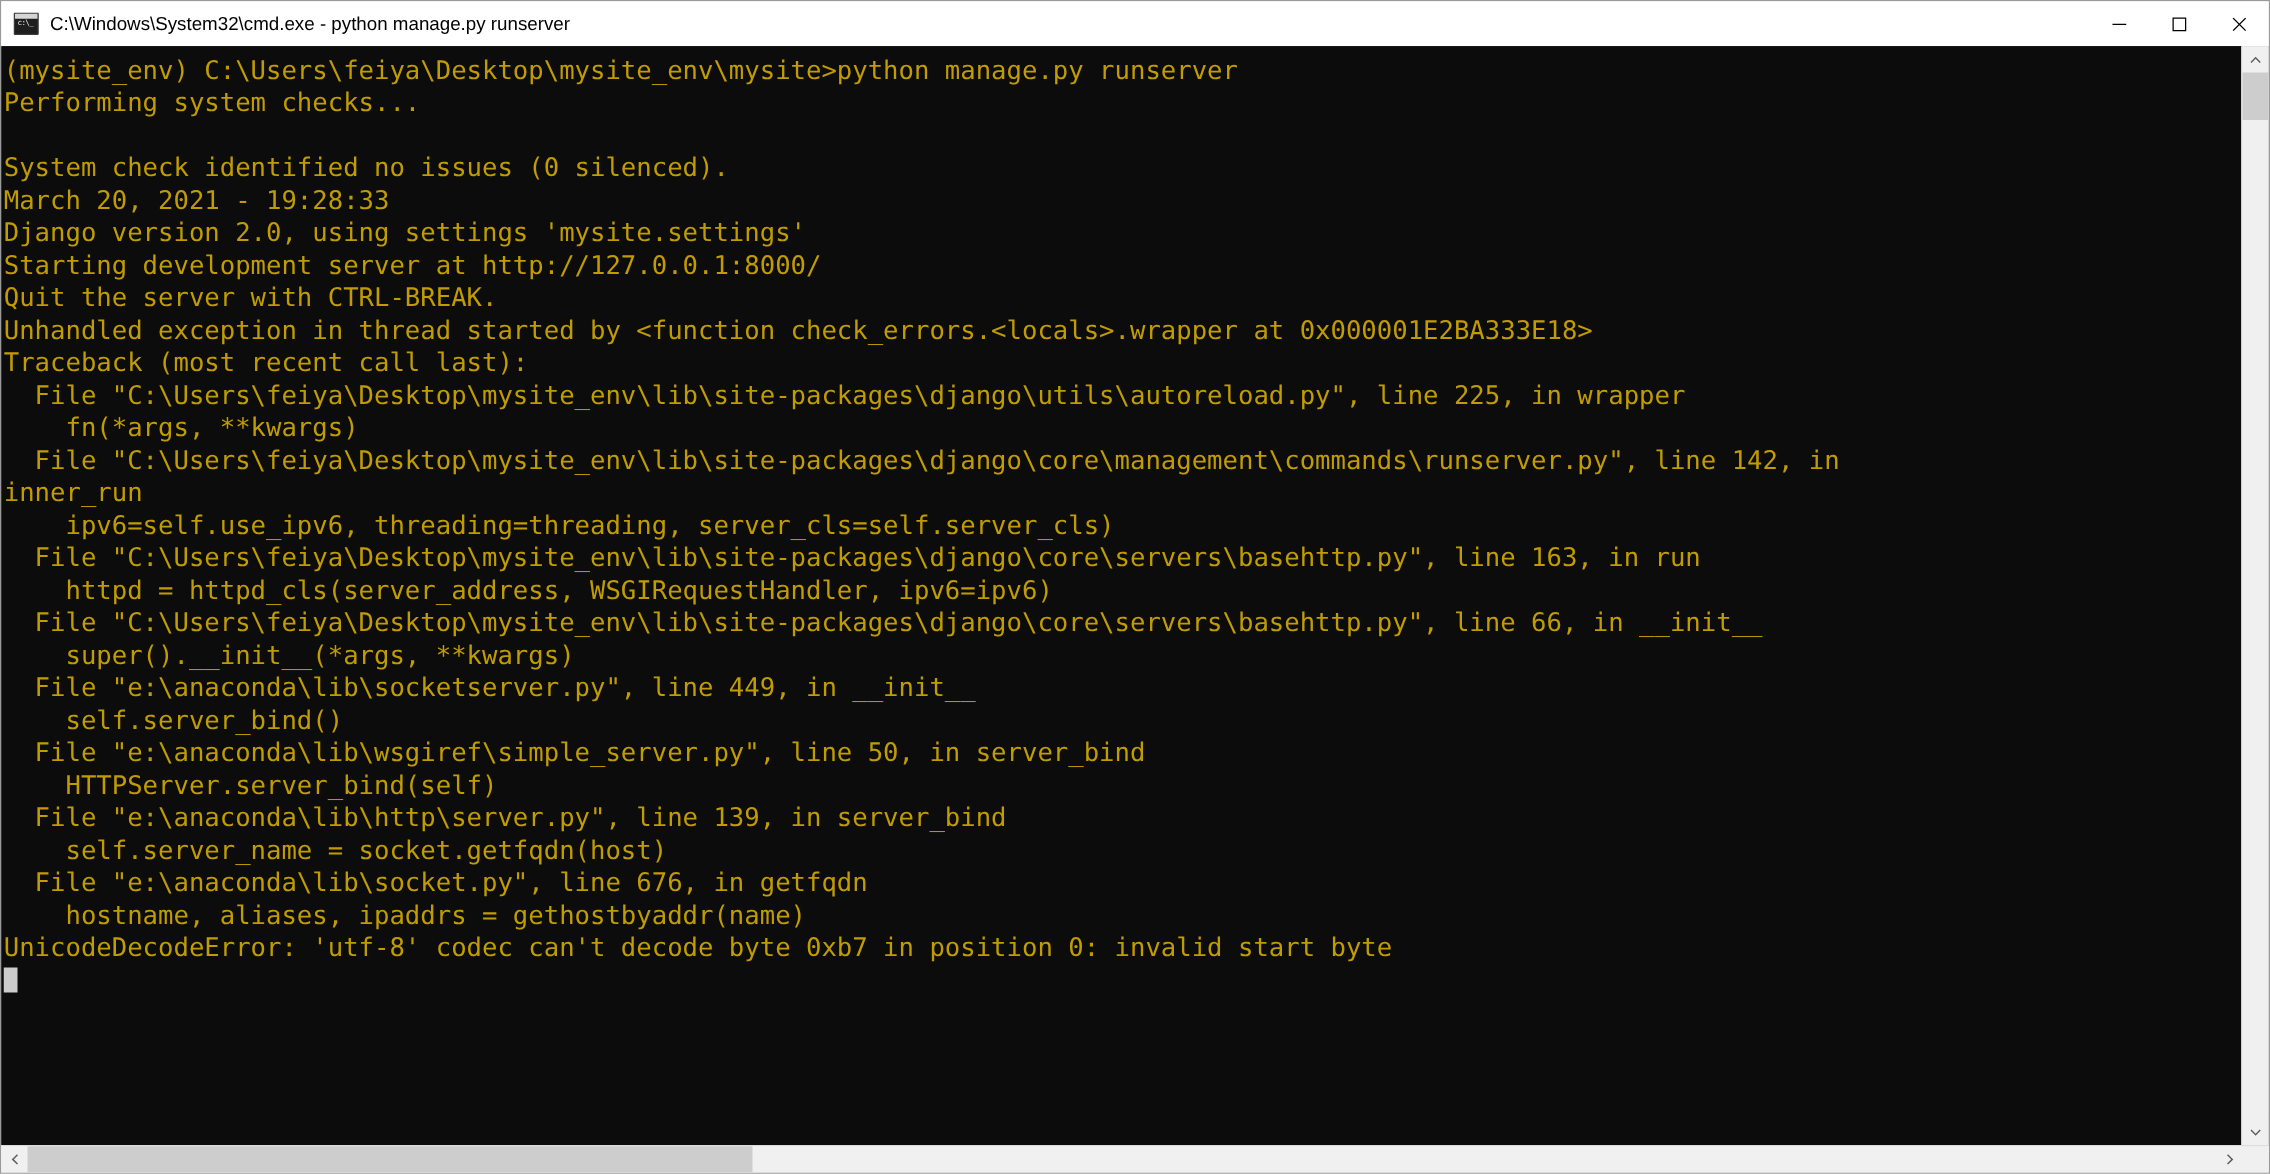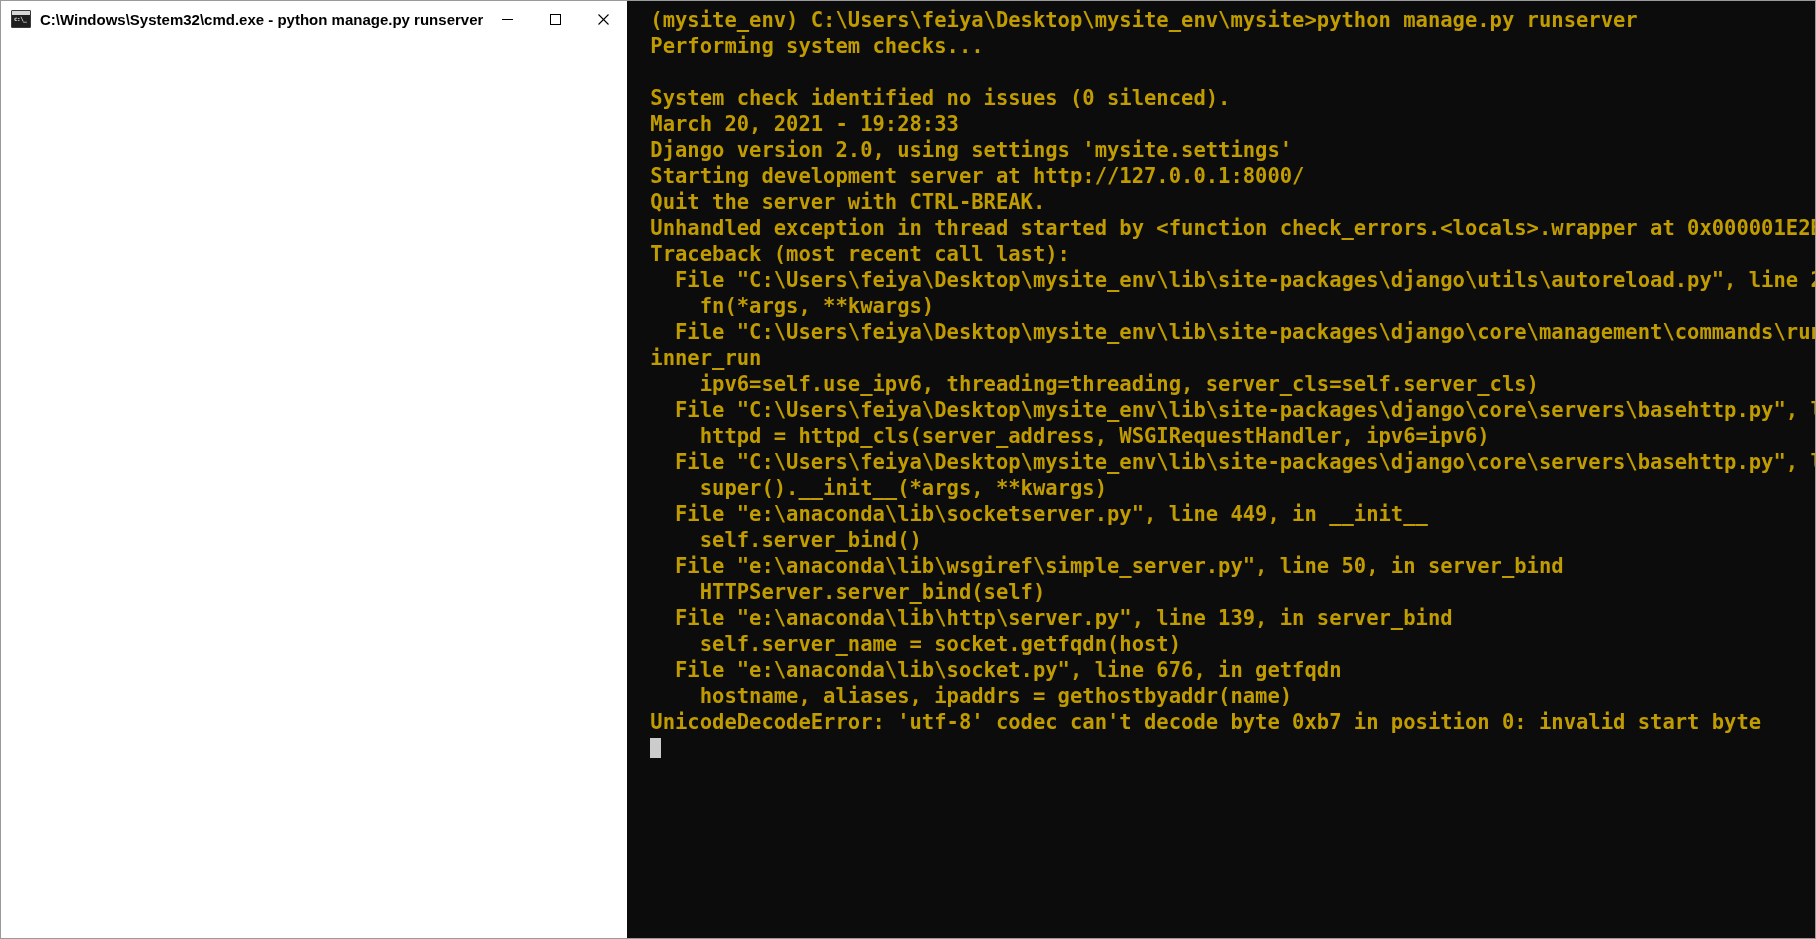--- a/index.html
+++ b/index.html
@@ -15,23 +15,22 @@
   }
 
   .window {
     position: relative;
     width: 1816px;
     height: 939px;
     background: #ffffff;
     box-sizing: border-box;
     border: 1px solid #9a9a9a;
     display: flex;
-    flex-direction: row;
+    flex-direction: column;
     overflow: hidden;
-    font-weight: bold;
   }
 
   
   .titlebar {
     height: 36px;
     min-height: 36px;
     background: #ffffff;
     display: flex;
     align-items: center;
     position: relative;
@@ -103,21 +102,20 @@
     position: relative;
     background: #0c0c0c;
   }
   .console {
     flex: 1 1 auto;
     background: #0c0c0c;
     overflow: hidden;
     position: relative;
     padding: 6px 0 0 2px;
     box-sizing: border-box;
-    margin-left: 21px;
   }
   .console pre {
     margin: 0;
     padding: 0;
     font-family: "DejaVu Sans Mono", monospace;
     font-size: 20.5px;
     line-height: 26px;
     color: #c19c00;
     white-space: pre;
     letter-spacing: 0px;

